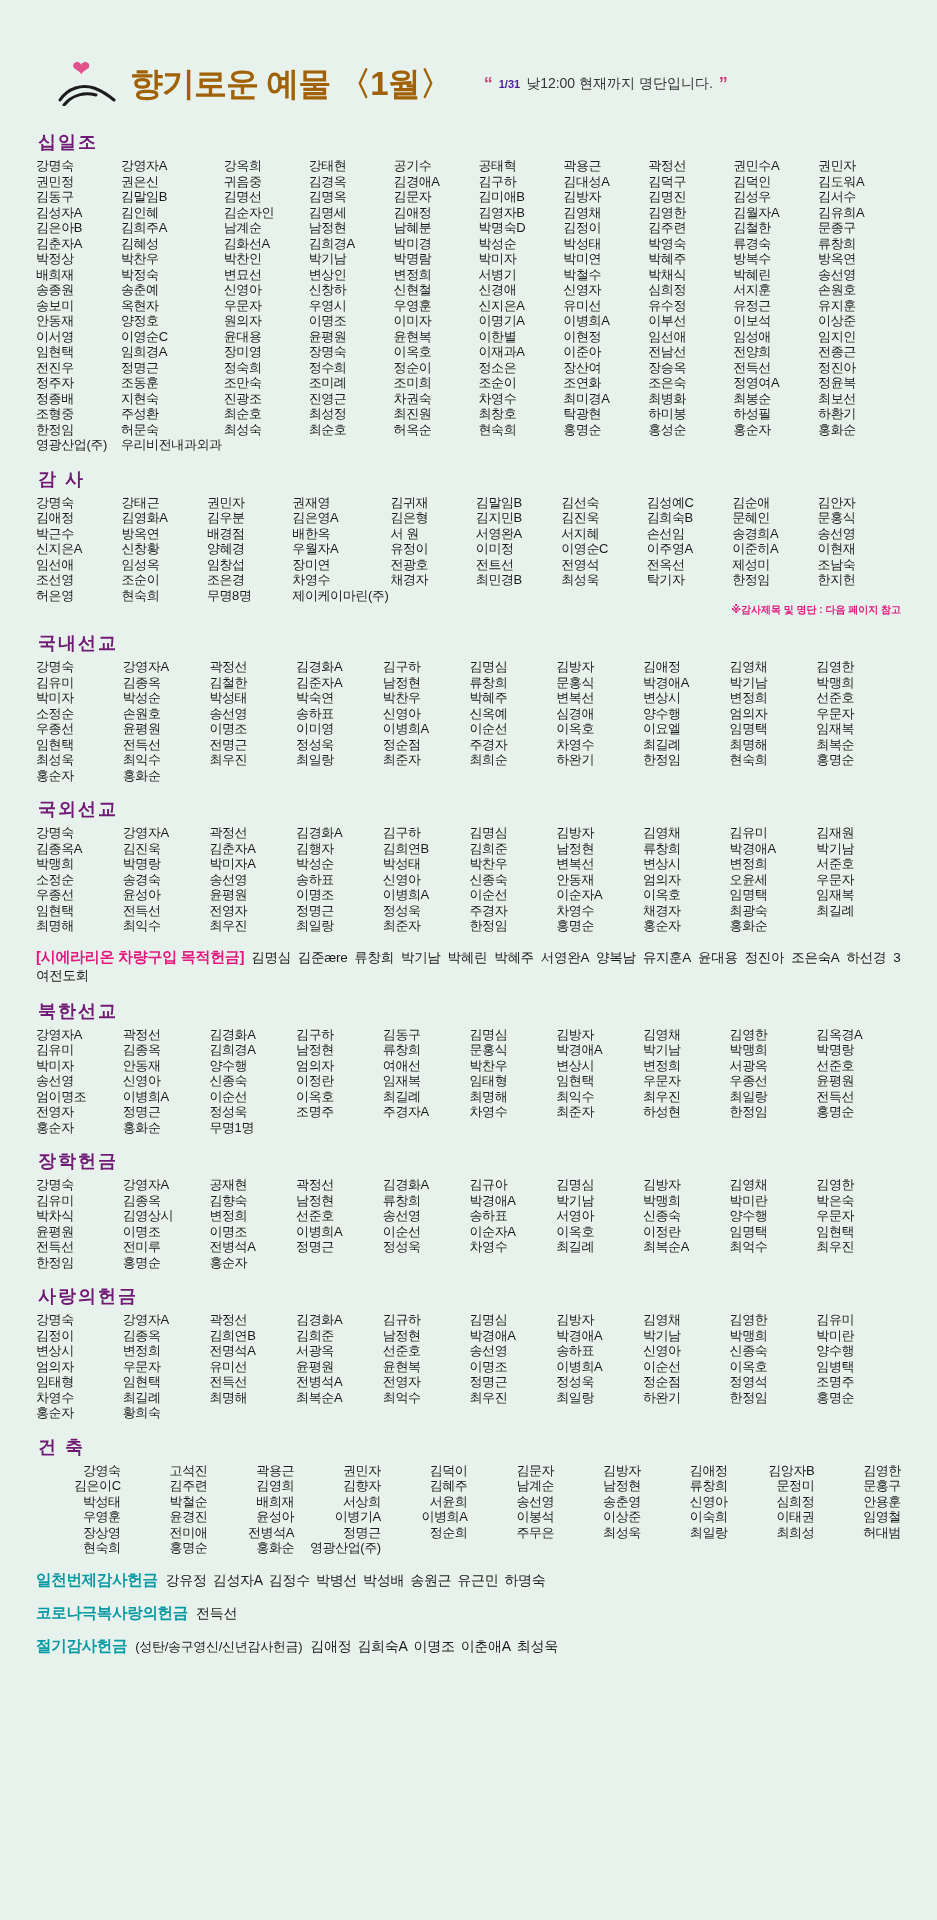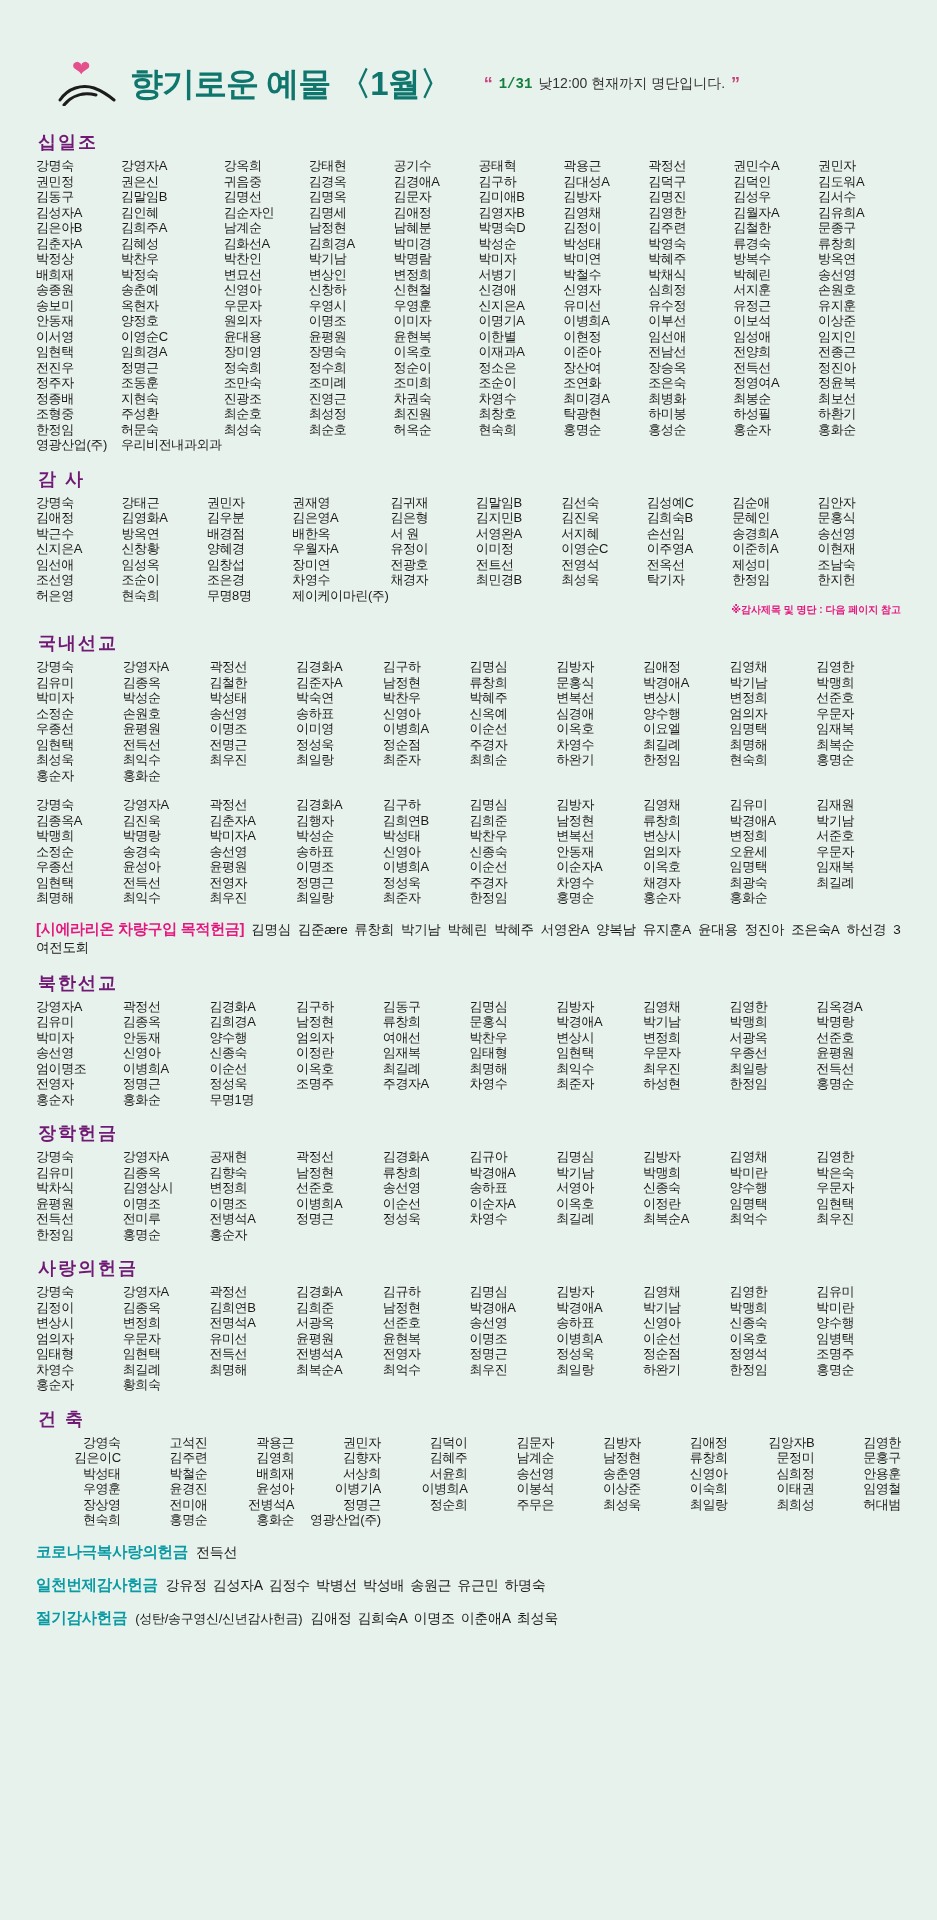--- a/index.html
+++ b/index.html
@@ -31,32 +31,32 @@
     position:absolute;left:14px;top:0;
     color:#e4508c;font-size:22px;line-height:22px;
   }
   .logo .hand{
     position:absolute;left:0;top:22px;
     width:58px;height:26px;
   }
   .title{
     font-size:33px;
     font-weight:bold;
-    color:#0f766e;
+    color:#a16207;
     letter-spacing:-1px;
     white-space:nowrap;
   }
   .note{
     display:flex;align-items:center;gap:6px;
     margin-left:18px;
     font-size:14px;color:#333;
     white-space:nowrap;
   }
   .note .quote{color:#c9407a;font-size:18px;font-weight:bold;line-height:1;}
-  .note .date{color:#15803d;font-weight:bold;font-size:14px;font-family:Liberation Mono, monospace;}
+  .note .date{color:#4c1d95;font-weight:bold;font-size:11px;}
   
   .section{margin-bottom:14px;}
   .sec-title{
     color:#701a75;
     font-weight:bold;
     font-size:18px;
     letter-spacing:2px;
     margin:0 0 4px 2px;
   }
   .grid{
@@ -445,20 +445,21 @@
           <span>최희순</span>
           <span>하완기</span>
           <span>한정임</span>
           <span>현숙희</span>
           <span>홍명순</span>
           <span>홍순자</span>
           <span>홍화순</span>
         </div>
       </div>
       <div class="section">
+        <div class="sec-title">국외선교</div>
         <div class="grid" style="grid-template-columns: repeat(10, 1fr);">
           <span>강명숙</span>
           <span>강영자A</span>
           <span>곽정선</span>
           <span>김경화A</span>
           <span>김구하</span>
           <span>김명심</span>
           <span>김방자</span>
           <span>김영채</span>
           <span>김유미</span>
@@ -775,18 +776,18 @@
           <span>허대범</span>
           <span>현숙희</span>
           <span>홍명순</span>
           <span>홍화순</span>
           <span>영광산업(주)</span>
         </div>
       </div>
     </div>
 
   <div id="offerings">
+      <div class="offering"><span class="oh">일천번제감사헌금</span><span class="nm">강유정</span><span class="nm">김성자A</span><span class="nm">김정수</span><span class="nm">박병선</span><span class="nm">박성배</span><span class="nm">송원근</span><span class="nm">유근민</span><span class="nm">하명숙</span></div>
       <div class="offering"><span class="oh">코로나극복사랑의헌금</span><span class="nm">전득선</span></div>
-      <div class="offering"><span class="oh">일천번제감사헌금</span><span class="nm">강유정</span><span class="nm">김성자A</span><span class="nm">김정수</span><span class="nm">박병선</span><span class="nm">박성배</span><span class="nm">송원근</span><span class="nm">유근민</span><span class="nm">하명숙</span></div>
       <div class="offering"><span class="oh">절기감사헌금</span><span class="sub" style="margin-right: 8px; margin-top: 25px;">(성탄/송구영신/신년감사헌금)</span><span class="nm">김애정</span><span class="nm">김희숙A</span><span class="nm">이명조</span><span class="nm">이춘애A</span><span class="nm">최성욱</span></div>
     </div>
 
 </div>
 
 </body></html>

